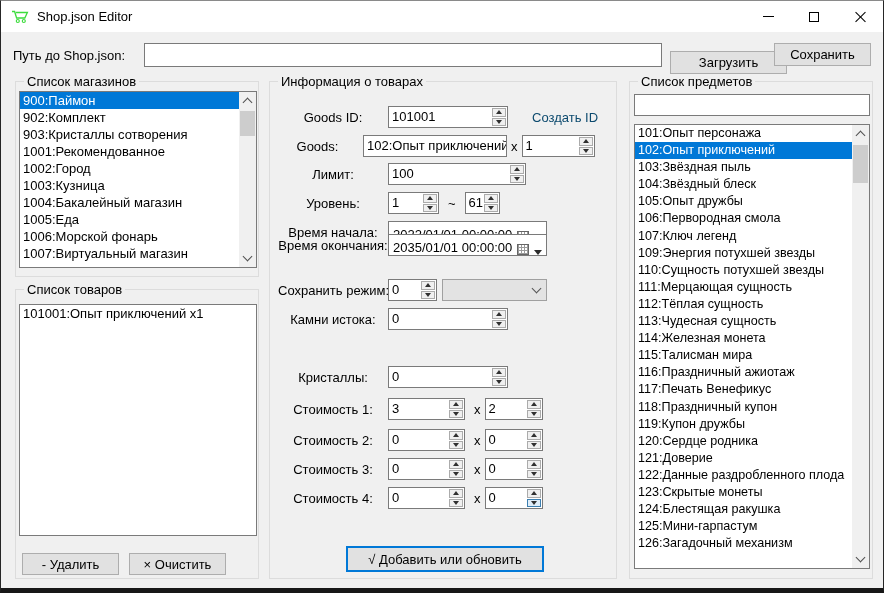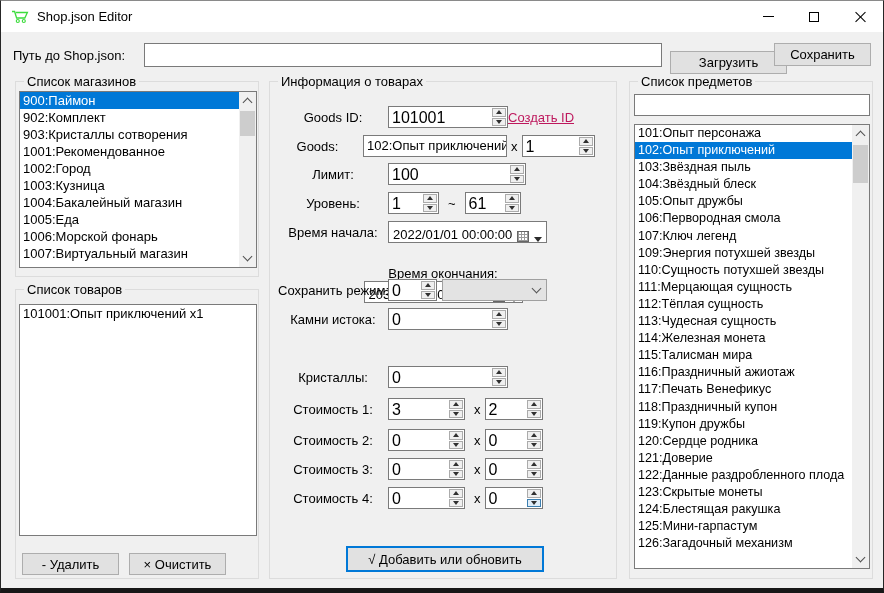--- a/index.html
+++ b/index.html
@@ -54,30 +54,30 @@
   .sc-btn.down{bottom:0;}
   .chev{width:7px;height:7px;border-left:1.6px solid #505050;border-top:1.6px solid #505050;}
   .chev.up{transform:translateY(2px) rotate(45deg);}
   .chev.down{transform:translateY(-2px) rotate(225deg);}
   .sc-thumb{position:absolute;left:1px;width:15px;background:#cdcdcd;}
   
   .row{position:absolute;left:8px;right:8px;height:22px;display:flex;align-items:center;}
   .rlabel{display:inline-block;width:110px;text-align:center;white-space:nowrap;flex:none;}
   .rlabel.narrow{width:79px;}
   .spin{display:inline-flex;align-items:stretch;height:22px;background:#fff;border:1px solid #7a7a7a;flex:none;}
-  .spin-val{flex:1;padding:2px 3px;white-space:nowrap;overflow:hidden;font-size:16px;}
+  .spin-val{flex:1;padding:2px 3px;white-space:nowrap;overflow:hidden;font-size:13px;}
   .spin-btns{width:16px;display:flex;flex-direction:column;gap:1px;padding:1px;background:#fff;flex:none;}
   .sb{flex:1;background:#f0f0f0;border:1px solid #ababab;display:flex;align-items:center;justify-content:center;}
   .sb.hov{background:#e0eef9;border-color:#3c7fb1;}
   .tri-up{width:0;height:0;border-left:3px solid transparent;border-right:3px solid transparent;border-bottom:4px solid #303030;}
   .tri-down{width:0;height:0;border-left:3px solid transparent;border-right:3px solid transparent;border-top:4px solid #303030;}
   .textbox{display:inline-block;height:22px;background:#fff;border:1px solid #7a7a7a;padding:2px 3px;white-space:nowrap;overflow:hidden;flex:none;}
   .mult{margin:0 4px;flex:none;}
   .tilde{margin:0 9px 0 9px;flex:none;}
-  .link{color:#be185d;text-decoration:underline;margin-left:0;white-space:nowrap;cursor:pointer;}
+  .link{color:#0c4a6e;margin-left:24px;white-space:nowrap;cursor:pointer;}
   .dtp{display:inline-flex;align-items:flex-end;width:159px;height:22px;background:#fff;border:1px solid #7a7a7a;padding:0 4px;flex:none;}
   .dtp-text{flex:1;white-space:nowrap;overflow:hidden;font-size:13px;}
   .cal-icon{width:12px;height:11px;border:1px solid #666;flex:none;background-image:linear-gradient(#9a9a9a 1px,transparent 1px),linear-gradient(90deg,#9a9a9a 1px,transparent 1px);background-size:3px 3px;background-position:0 2px;}
   .dtp-arrow{width:0;height:0;border-left:4px solid transparent;border-right:4px solid transparent;border-top:5px solid #2b2b2b;margin-left:5px;flex:none;}
   .combo{display:inline-flex;align-items:center;width:105px;height:22px;background:#e3e3e3;border:1px solid #a0a0a0;padding:0 6px;margin-left:5px;flex:none;}
   .combo-val{flex:1;}
   .combo-chev{width:7px;height:7px;border-left:1.5px solid #555;border-top:1.5px solid #555;transform:translateY(-2px) rotate(225deg);flex:none;}
   .search-input{position:absolute;left:4px;top:12px;width:236px;height:22px;border:1px solid #7a7a7a;background:#fff;padding:2px 4px;font:13px "Liberation Sans",sans-serif;outline:none;}
   .btn-sm{position:absolute;height:22px;background:#e1e1e1;border:1px solid #adadad;display:flex;align-items:center;justify-content:center;font-size:13px;cursor:default;}
   .btn-del{left:6px;top:263px;width:97px;}
@@ -214,21 +214,21 @@
       <span class="spin-btns">
             <span class="sb up">
               <i class="tri-up"></i>
             </span>
             <span class="sb down">
               <i class="tri-down"></i>
             </span>
           </span>
         </span>
       <span class="tilde">~</span>
-      <span class="spin" style="width:56px;">
+      <span class="spin" style="width:35px;">
         <span class="spin-val">61</span>
       <span class="spin-btns">
             <span class="sb up">
               <i class="tri-up"></i>
             </span>
             <span class="sb down">
               <i class="tri-down"></i>
             </span>
           </span>
         </span>
@@ -236,21 +236,21 @@
 
     <div class="row" style="top:139px;">
       <span class="rlabel">Время начала:</span>
       <span class="dtp">
         <span class="dtp-text">2022/01/01 00:00:00</span>
         <span class="cal-icon"></span>
         <span class="dtp-arrow"></span>
       </span>
     </div>
 
-    <div class="row" style="top:184px;flex-direction:column;">
+    <div class="row" style="top:152px;">
       <span class="rlabel">Время окончания:</span>
       <span class="dtp">
         <span class="dtp-text">2035/01/01 00:00:00</span>
         <span class="cal-icon"></span>
         <span class="dtp-arrow"></span>
       </span>
     </div>
 
     <div class="row" style="top:197px;">
       <span class="rlabel">Сохранить режим:</span>

